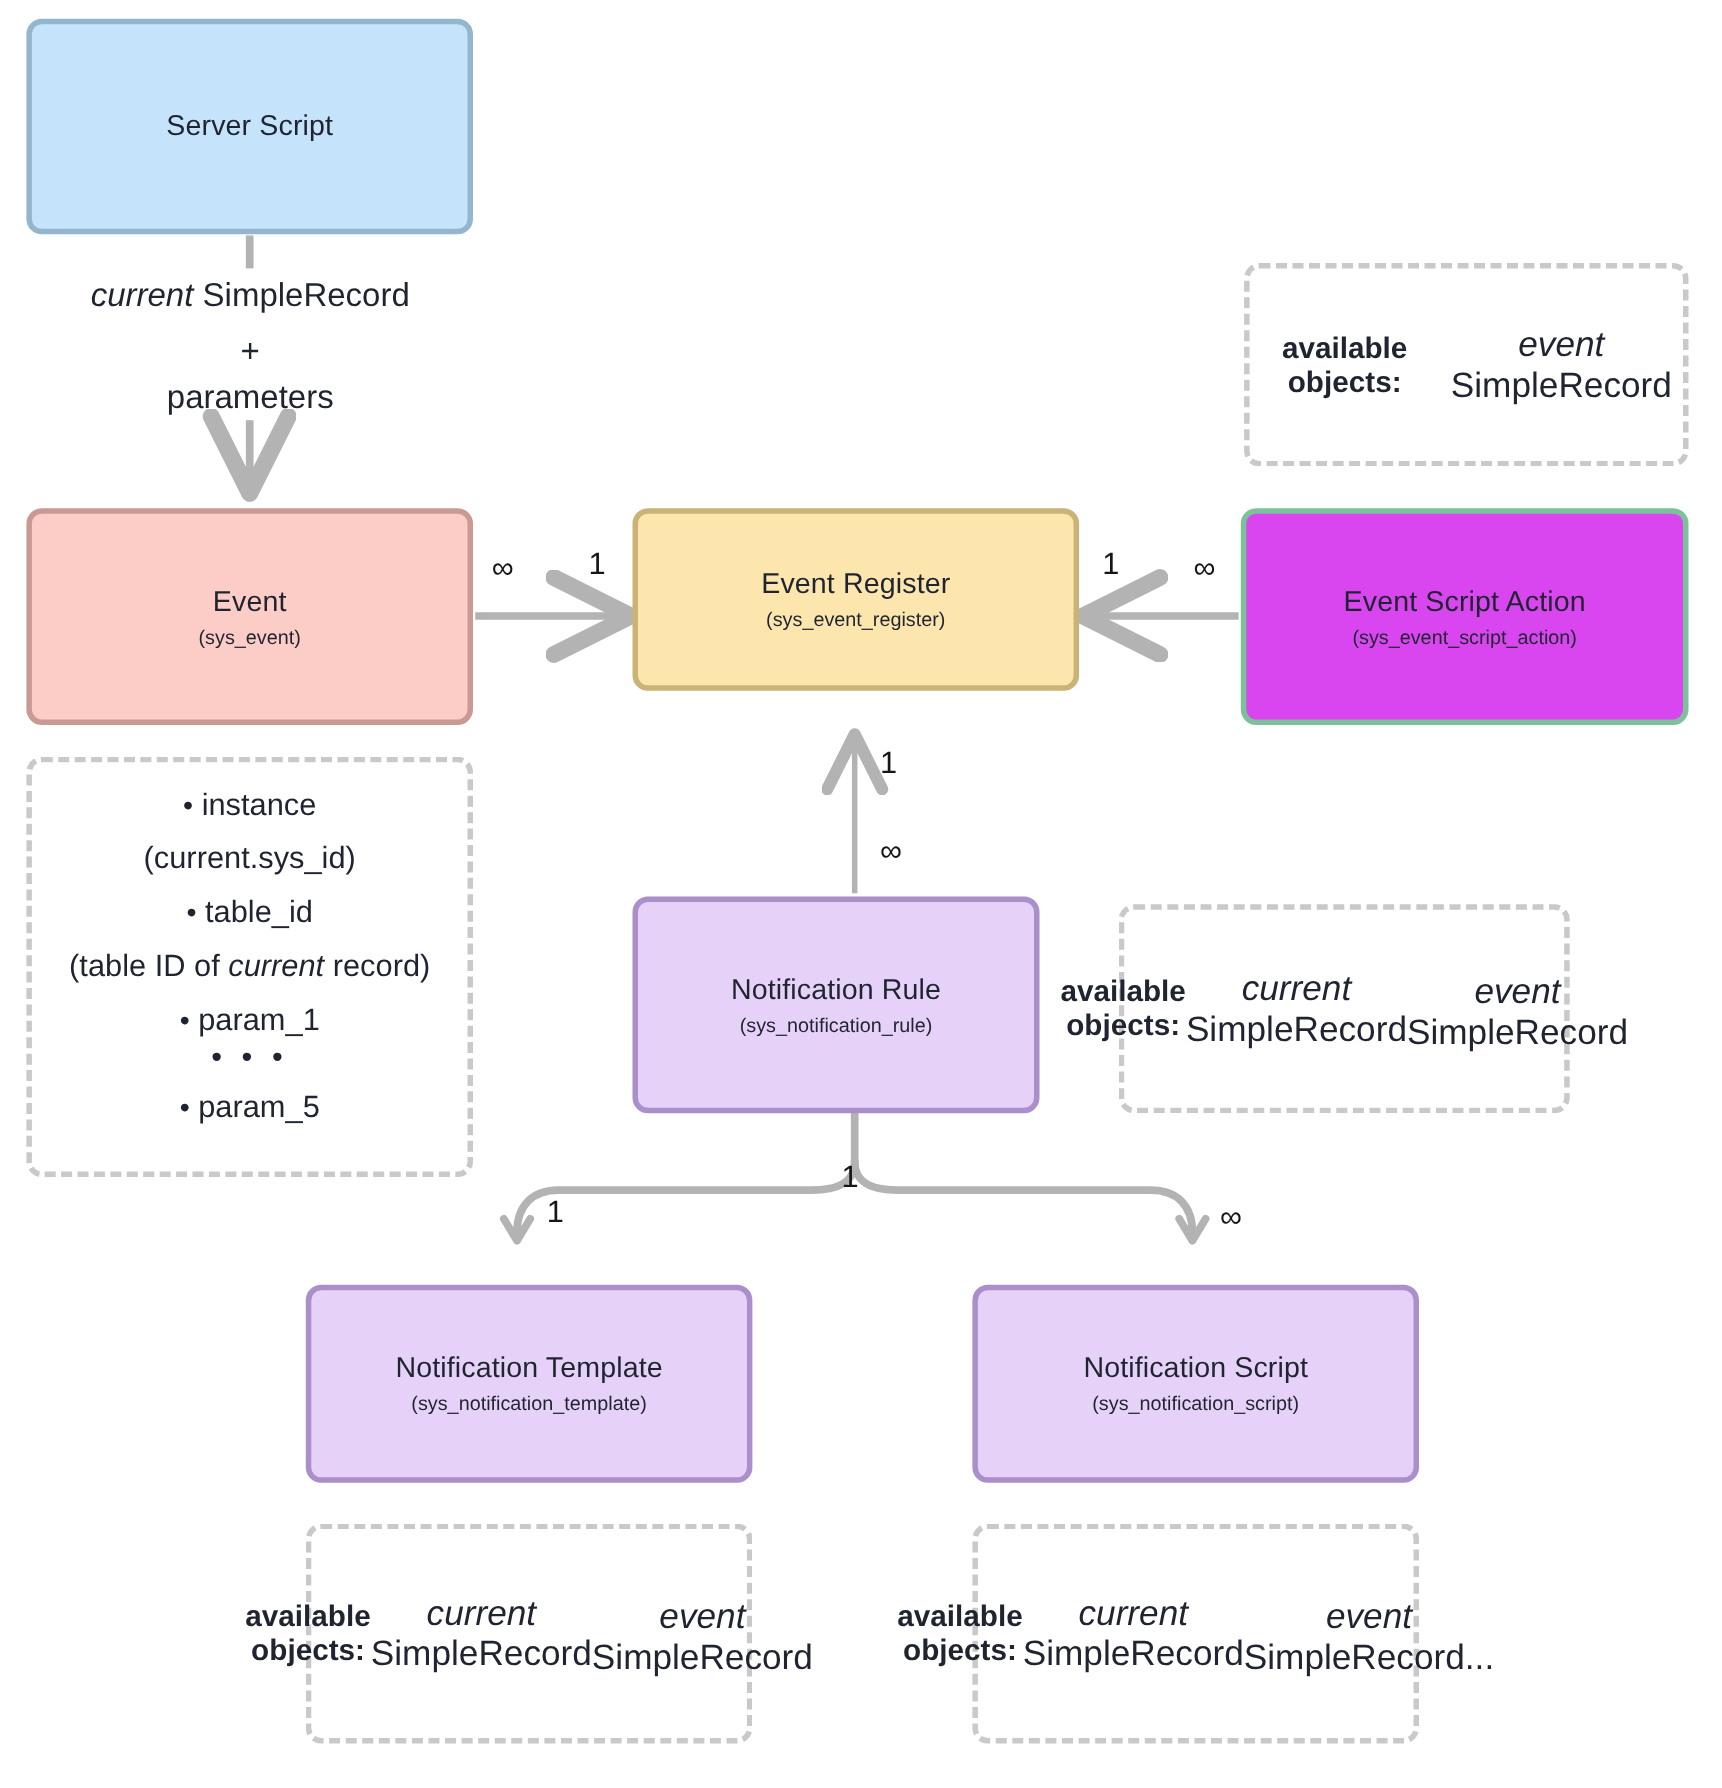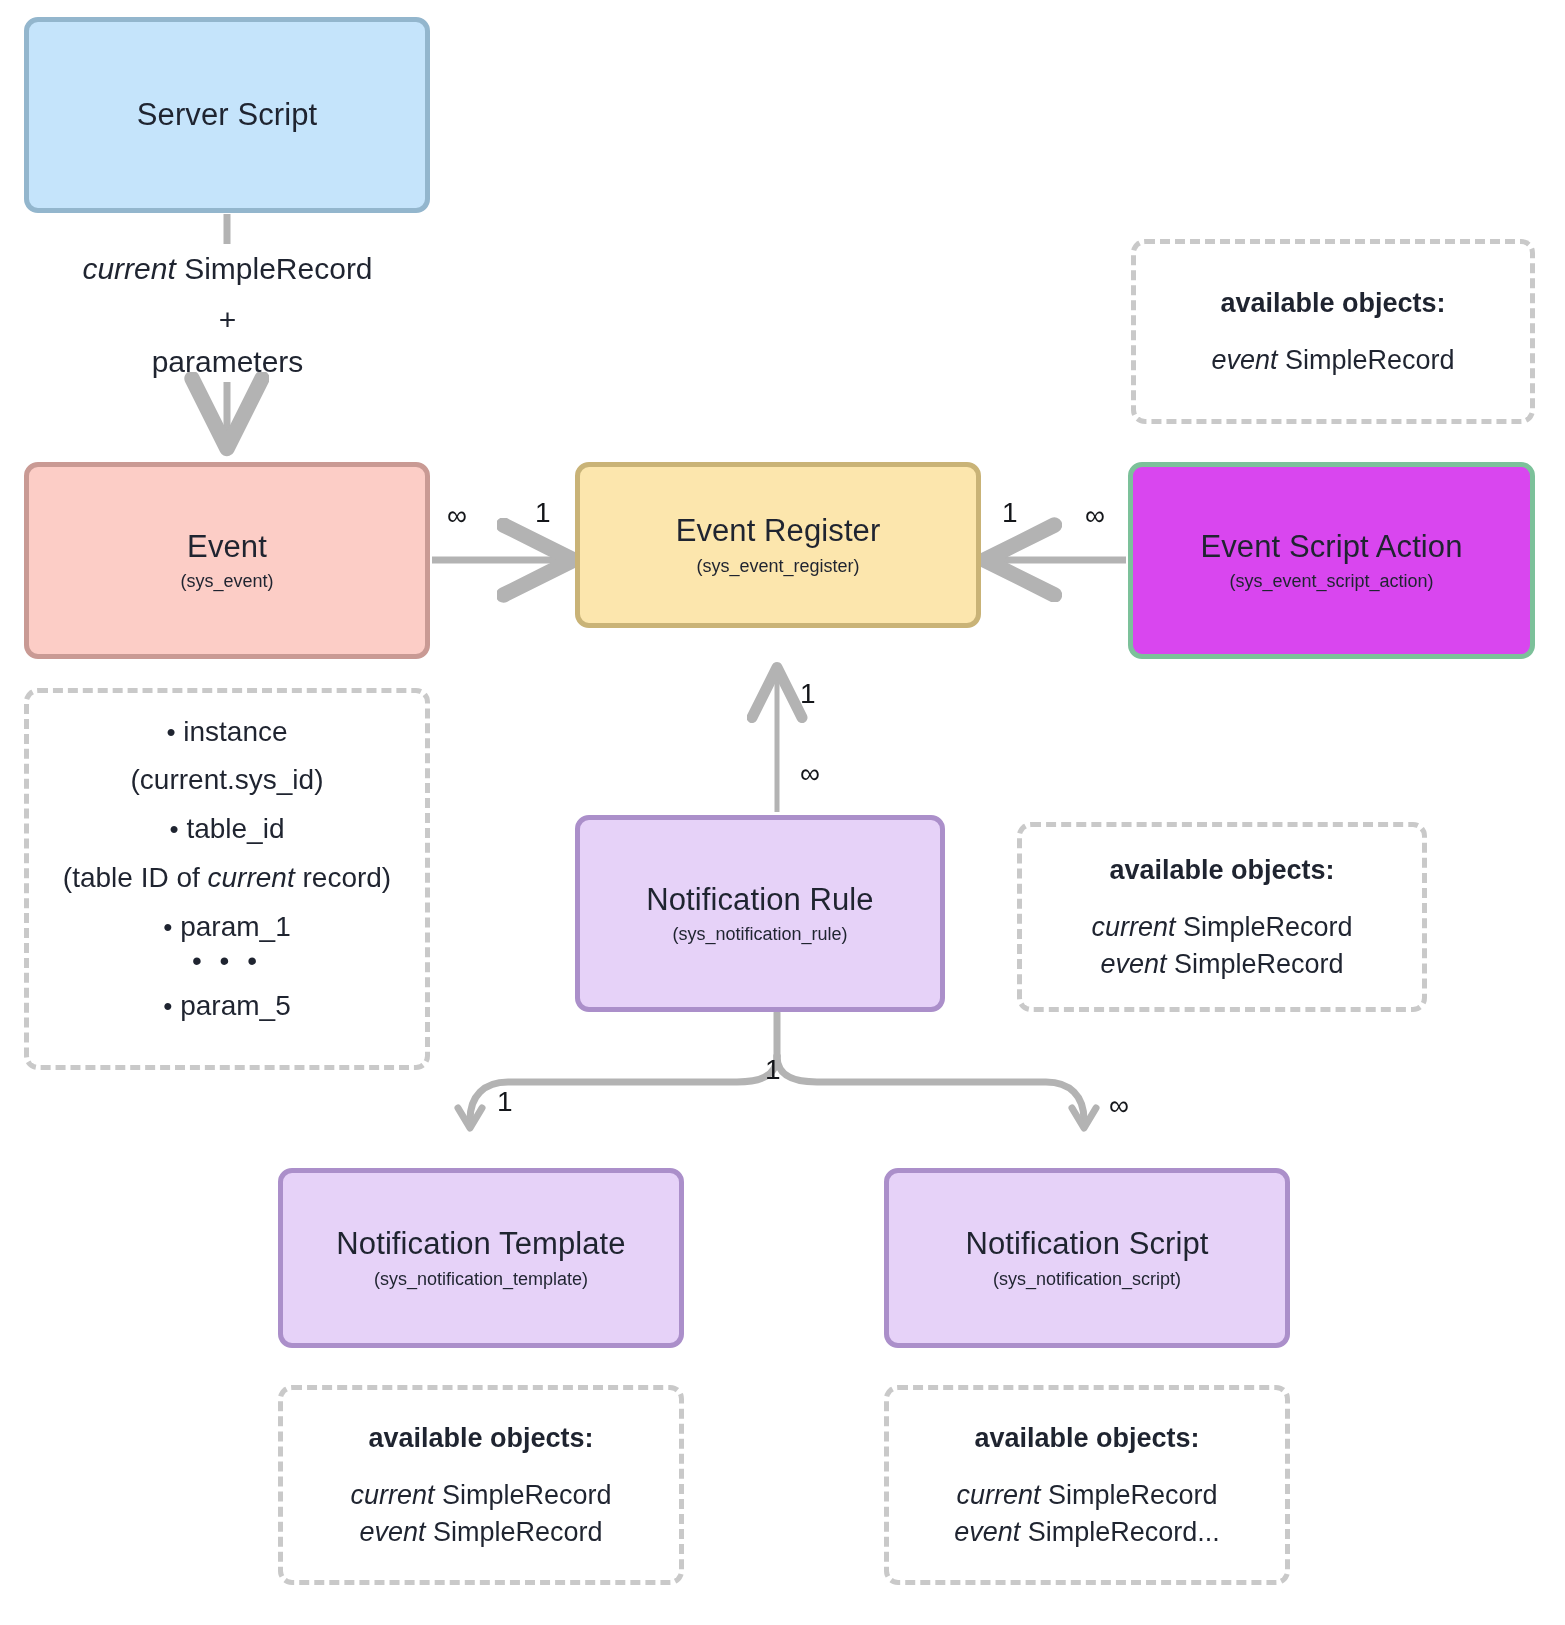--- a/index.html
+++ b/index.html
@@ -6,34 +6,34 @@
   body{width:1565px;height:1625px;position:relative;overflow:hidden;
        font-family:"Liberation Sans","DejaVu Sans",sans-serif;color:#1f2430;}
 
   .canvas{position:absolute;inset:0;}
 
   svg.wires{position:absolute;left:0;top:0;width:1565px;height:1625px;overflow:visible;}
 
   .node{position:absolute;box-sizing:border-box;border-radius:14px;
         display:flex;flex-direction:column;align-items:center;justify-content:center;
         text-align:center;line-height:1.15;}
-  .node .title{font-size:31px;font-weight:400;letter-spacing:.1px;}
+  .node .title{font-size:26px;font-weight:400;letter-spacing:.1px;}
   .node .sub{font-size:18px;margin-top:7px;}
 
   .n-blue  {background:#c5e4fb;border:5px solid #93b6cd;}
   .n-red   {background:#fccdc6;border:5px solid #c99a94;}
   .n-yellow{background:#fce6ad;border:5px solid #c9b377;}
   .n-green {background:#d946ef;border:5px solid #7cc19a;}
   .n-purple{background:#e6d2f8;border:5px solid #ab8fca;}
 
   .dashed{position:absolute;box-sizing:border-box;border:5px dashed #c9c9c9;
-          border-radius:14px;display:flex;flex-direction:column;
+          border-radius:14px;display:flex;flex-direction:row;
           align-items:center;justify-content:center;text-align:center;}
   .dashed .hd{font-size:27px;font-weight:bold;}
-  .dashed .ln{font-size:27px;}
+  .dashed .ln{font-size:32px;}
   .dashed .ln + .ln{margin-top:6px;}
   .dashed .gap{height:26px;}
   .em{font-style:italic;}
 
   .bullets{position:absolute;box-sizing:border-box;border:5px dashed #c9c9c9;
            border-radius:14px;padding:24px 18px 18px 18px;text-align:center;}
   .bullets .b{font-size:28px;line-height:1.05;}
   .bullets .b .dot{font-size:26px;}
   .bullets .note{font-size:28px;margin-top:18px;}
   .bullets .row{margin-bottom:18px;}

